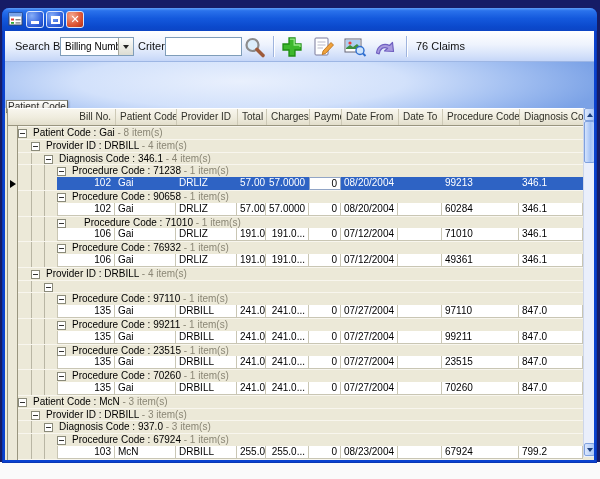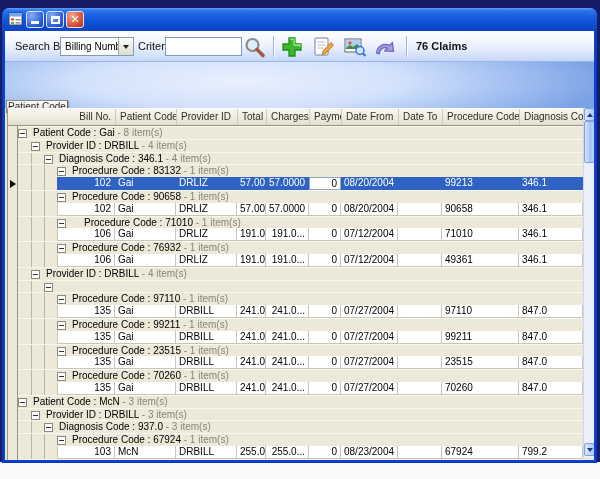--- a/index.html
+++ b/index.html
@@ -32,21 +32,21 @@
     border:1px solid #7f9db9;font-size:10px;line-height:17px;padding-left:4px;color:#000;}
   .tb-select .dd{position:absolute;right:0;top:0;width:15px;height:17px;
     background:linear-gradient(#fdfdfb,#dcdcd2);border-left:1px solid #a8a89c;
     display:flex;align-items:center;justify-content:center;}
   .tri-down{width:0;height:0;border-left:3.5px solid transparent;border-right:3.5px solid transparent;
     border-top:4px solid #222;}
   .tb-input{position:absolute;left:160px;top:6px;width:77px;height:19px;background:#fff;
     border:1px solid #7f9db9;font-size:10px;padding:0 3px;}
   .tb-ico{position:absolute;top:4px;}
   .tb-sep{position:absolute;top:5px;width:1px;height:21px;background:#9fb4de;box-shadow:1px 0 0 #fff;}
-  .tb-claims{position:absolute;top:9px;font-size:11px;font-weight:bold;color:#111;white-space:nowrap;}
+  .tb-claims{position:absolute;top:9px;font-size:11px;font-weight:normal;color:#111;white-space:nowrap;}
 
   
   .group-panel{position:absolute;left:0;top:31px;width:589px;height:46px;
     background:radial-gradient(ellipse 62% 130% at 40% 42%,#e9f0fd 0%,#d2e1fb 45%,#a2bff1 75%,#7ba2e6 100%);}
   .gb-box{position:absolute;height:13px;background:linear-gradient(#ffffff,#dedacf);
     border:1px solid #8a8a7e;border-bottom-color:#5f5f55;border-right-color:#5f5f55;
     box-shadow:1px 1px 2px rgba(40,60,110,.35);font-size:10px;line-height:11px;color:#2c2c2c;
     text-align:center;white-space:nowrap;overflow:hidden;}
   .gb-link{position:absolute;border-left:1px solid #6b7788;border-bottom:1px solid #6b7788;}
 
@@ -198,21 +198,21 @@
           </div>
           <div class="row group" style="top: 25.6px;">
             <div class="guide" style="left: 13px;"></div>
             <div class="minus-box" style="left: 26px;"></div>
             <div class="gtext" style="left: 41px;"><span>Diagnosis Code : 346.1</span><span class="gcount"> - 4 item(s)</span></div>
           </div>
           <div class="row group" style="top: 38.4px;">
             <div class="guide" style="left: 13px;"></div>
             <div class="guide" style="left: 26px;"></div>
             <div class="minus-box" style="left: 39px;"></div>
-            <div class="gtext" style="left: 54px;"><span>Procedure Code : 83132</span><span class="gcount"> - 1 item(s)</span></div>
+            <div class="gtext" style="left: 54px;"><span>Procedure Code : 71238</span><span class="gcount"> - 1 item(s)</span></div>
           </div>
           <div class="row data selected" style="top: 51.2px;">
             <div class="indent-zone">
               <div class="guide" style="left: 13px;"></div>
               <div class="guide" style="left: 26px;"></div>
             </div>
             <div class="dcell first" style="left: 39px; width: 58px; text-align: right;">102</div>
             <div class="dcell" style="left: 97px; width: 61px; text-align: left;">Gai</div>
             <div class="dcell" style="left: 158px; width: 61px; text-align: left;">DRLIZ</div>
             <div class="dcell" style="left: 219px; width: 29px; text-align: right;">57.00...</div>
@@ -235,21 +235,21 @@
               <div class="guide" style="left: 26px;"></div>
             </div>
             <div class="dcell first" style="left: 39px; width: 58px; text-align: right;">102</div>
             <div class="dcell" style="left: 97px; width: 61px; text-align: left;">Gai</div>
             <div class="dcell" style="left: 158px; width: 61px; text-align: left;">DRLIZ</div>
             <div class="dcell" style="left: 219px; width: 29px; text-align: right;">57.00...</div>
             <div class="dcell" style="left: 248px; width: 43px; text-align: right;">57.0000</div>
             <div class="dcell" style="left: 291px; width: 32px; text-align: right;">0</div>
             <div class="dcell" style="left: 323px; width: 57px; text-align: left;">08/20/2004</div>
             <div class="dcell" style="left: 380px; width: 44px; text-align: left;"></div>
-            <div class="dcell" style="left: 424px; width: 77px; text-align: left;">90658</div>
+            <div class="dcell" style="left: 424px; width: 77px; text-align: left;">60284</div>
             <div class="dcell" style="left: 501px; width: 64px; text-align: left;">346.1</div>
           </div>
           <div class="row group" style="top: 89.6px;">
             <div class="guide" style="left: 13px;"></div>
             <div class="guide" style="left: 26px;"></div>
             <div class="minus-box" style="left: 39px;"></div>
             <div class="gtext" style="left: 54px; margin-left: 12px;"><span>Procedure Code : 71010</span><span class="gcount"> - 1 item(s)</span></div>
           </div>
           <div class="row data" style="top: 102.4px;">
             <div class="indent-zone">

